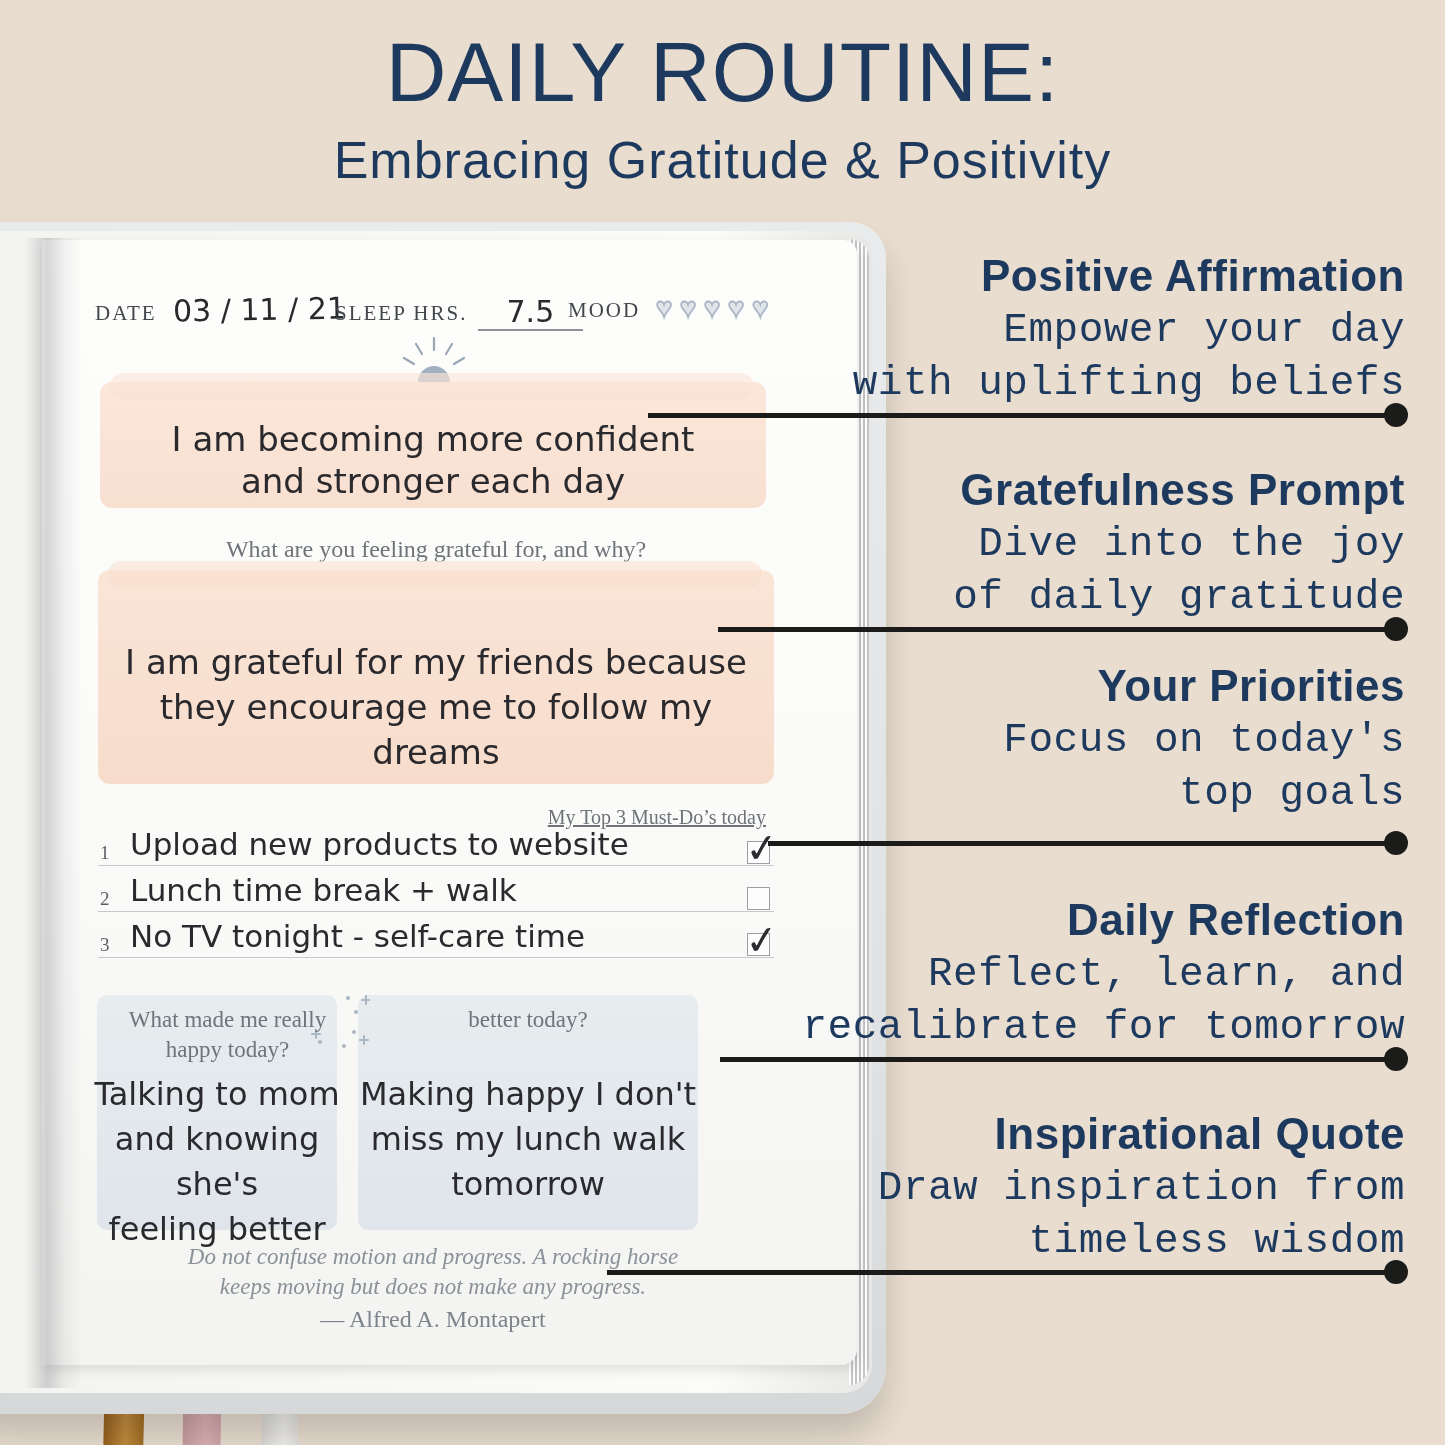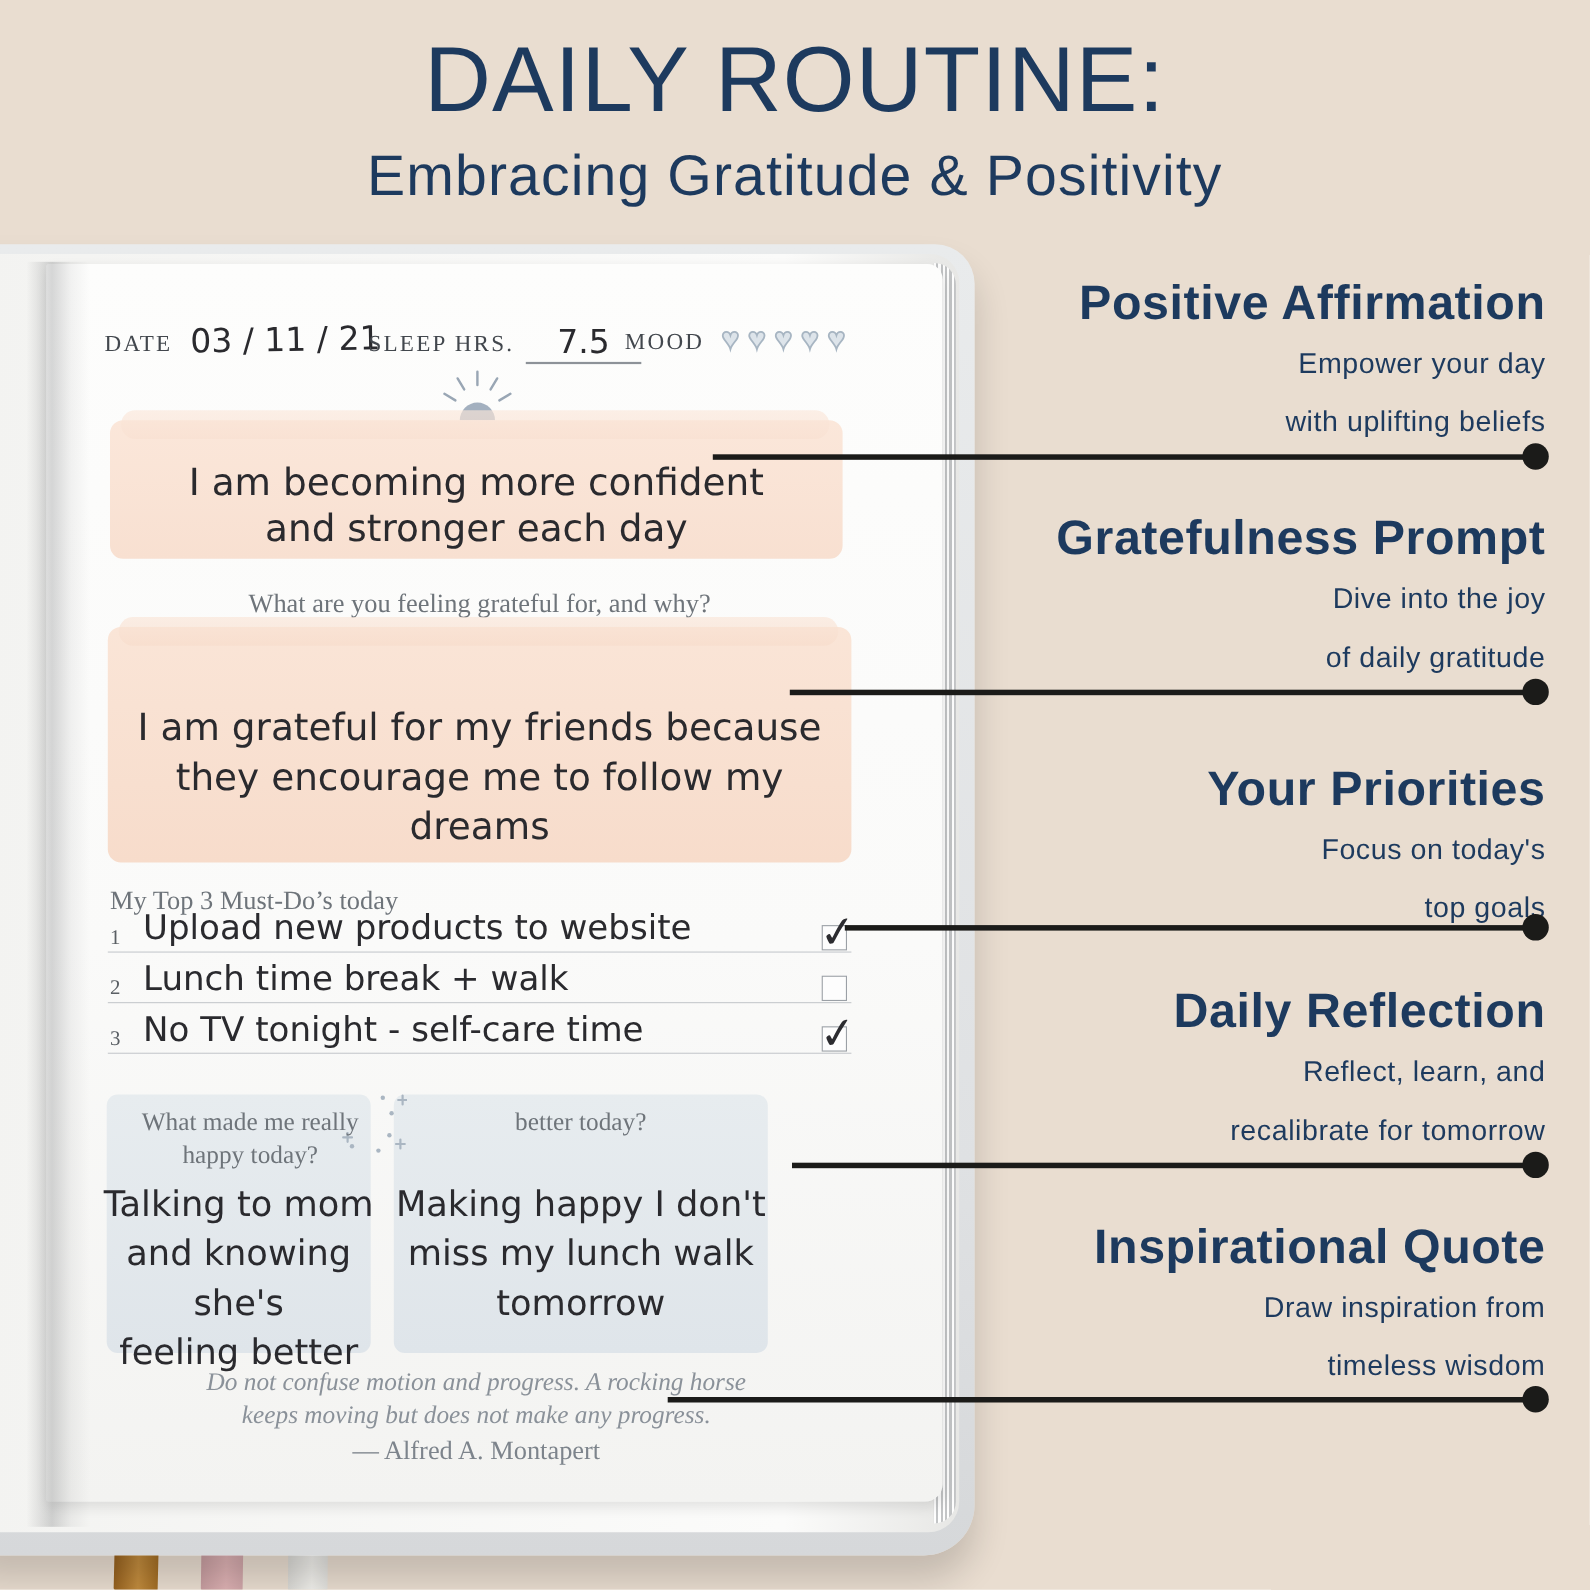--- a/index.html
+++ b/index.html
@@ -63,21 +63,21 @@
   .wash-grateful{left:56px;top:330px;width:676px;height:214px;
     background:linear-gradient(180deg,#fae5d7,#f7dccb);}
 
   .affirm-title{position:absolute;left:58px;top:150px;width:666px;text-align:center;font-size:24px;}
   .affirm-text{position:absolute;left:58px;top:178px;width:666px;text-align:center;
     font-size:34px;line-height:42px;}
   .grateful-prompt{position:absolute;left:56px;top:296px;width:676px;text-align:center;font-size:24px;}
   .grateful-text{position:absolute;left:56px;top:400px;width:676px;text-align:center;
     font-size:34px;line-height:45px;}
 
-  .top3-title{position:absolute;left:58px;top:566px;width:666px;text-align:left;font-size:24px;}
+  .top3-title{position:absolute;left:58px;top:566px;width:666px;text-align:right;font-size:20px;text-decoration:underline;}
   .todo-row{position:absolute;left:56px;width:676px;height:42px;border-bottom:1.5px solid #c6c9cd;}
   .todo-row.r1{top:584px;} .todo-row.r2{top:630px;} .todo-row.r3{top:676px;}
   .todo-num{position:absolute;left:2px;bottom:1px;font-family:"Liberation Serif",serif;
     font-size:19px;color:#5a5f64;}
   .todo-text{position:absolute;left:32px;bottom:3px;font-size:31px;white-space:nowrap;}
   .todo-check{position:absolute;right:4px;bottom:1px;width:23px;height:23px;
     border:1.5px solid #9ba0a6;background:#fdfdfd;}
   .check-glyph{position:absolute;left:-3px;bottom:-2px;font-size:40px;line-height:34px;
     color:#2c2c30;font-family:"DejaVu Sans",sans-serif;transform:rotate(-6deg);}
 
@@ -93,22 +93,22 @@
   .reflect-text.rt{left:310px;width:352px;}
 
   .quote{position:absolute;left:58px;top:1002px;width:666px;text-align:center;
     font-family:"Liberation Serif",serif;font-style:italic;font-size:23px;line-height:30px;color:#8a9199;}
   .quote-attr{position:absolute;left:58px;top:1066px;width:666px;text-align:center;
     font-family:"Liberation Serif",serif;font-size:24px;color:#7d848c;}
 
   
   .callout{position:absolute;right:40px;text-align:right;color:#1d3a5e;z-index:11;}
   .callout-title{font-size:44px;font-weight:700;line-height:52px;letter-spacing:0.5px;}
-  .callout-desc{font-size:26px;font-weight:300;line-height:53px;margin-top:2px;letter-spacing:0.5px;}
-  .co1{top:250px;} .co2{top:464px;} .co3{top:692px;} .co4{top:894px;} .co5{top:1108px;}
+  .callout-desc{font-size:41px;font-weight:300;line-height:53px;margin-top:2px;letter-spacing:0.5px;font-family:Liberation Mono, monospace;}
+  .co1{top:250px;} .co2{top:464px;} .co3{top:660px;} .co4{top:894px;} .co5{top:1108px;}
 
   .cl{position:absolute;height:5px;background:#1b1b19;z-index:12;}
   .cl1{left:648px;top:413px;width:752px;}
   .cl2{left:718px;top:627px;width:682px;}
   .cl3{left:768px;top:841px;width:632px;}
   .cl4{left:720px;top:1057px;width:680px;}
   .cl5{left:607px;top:1270px;width:793px;}
   .cl-dot{position:absolute;left:1384px;width:24px;height:24px;border-radius:50%;
     background:#1b1b19;z-index:12;}
   .d1{top:403px;} .d2{top:617px;} .d3{top:831px;} .d4{top:1047px;} .d5{top:1260px;}

